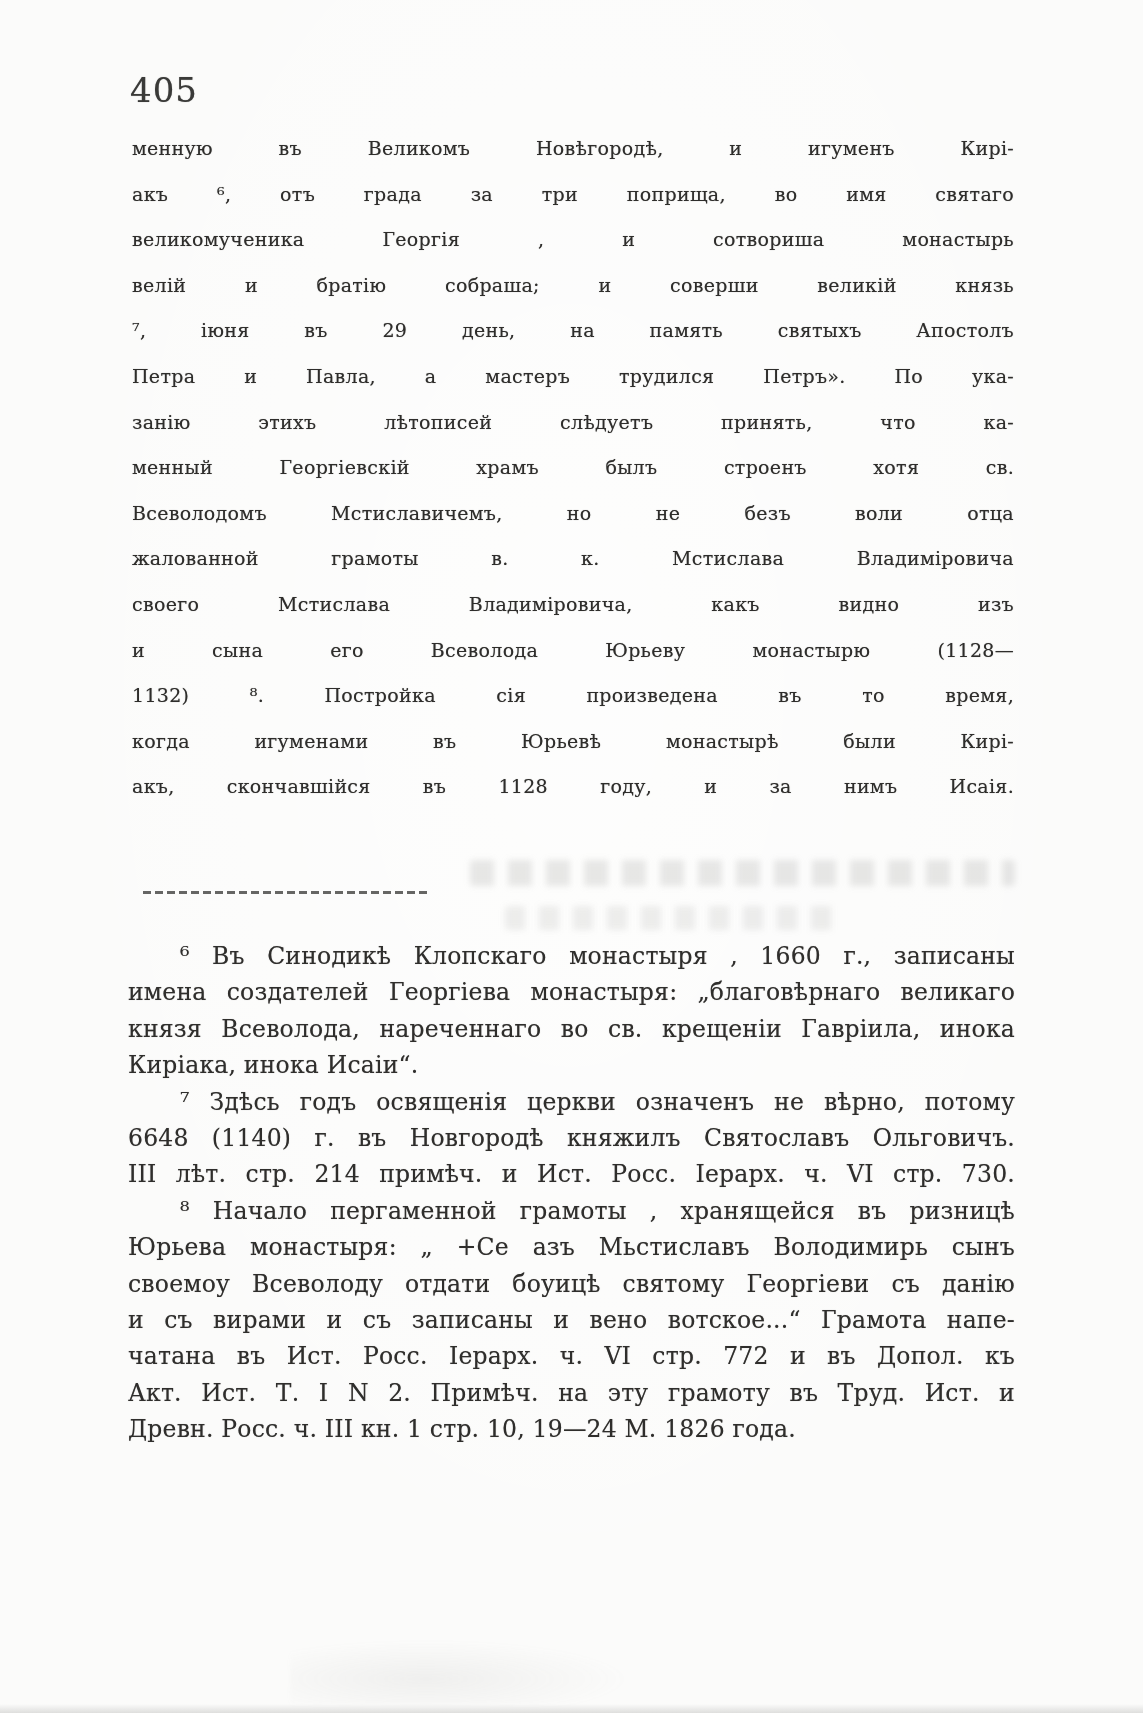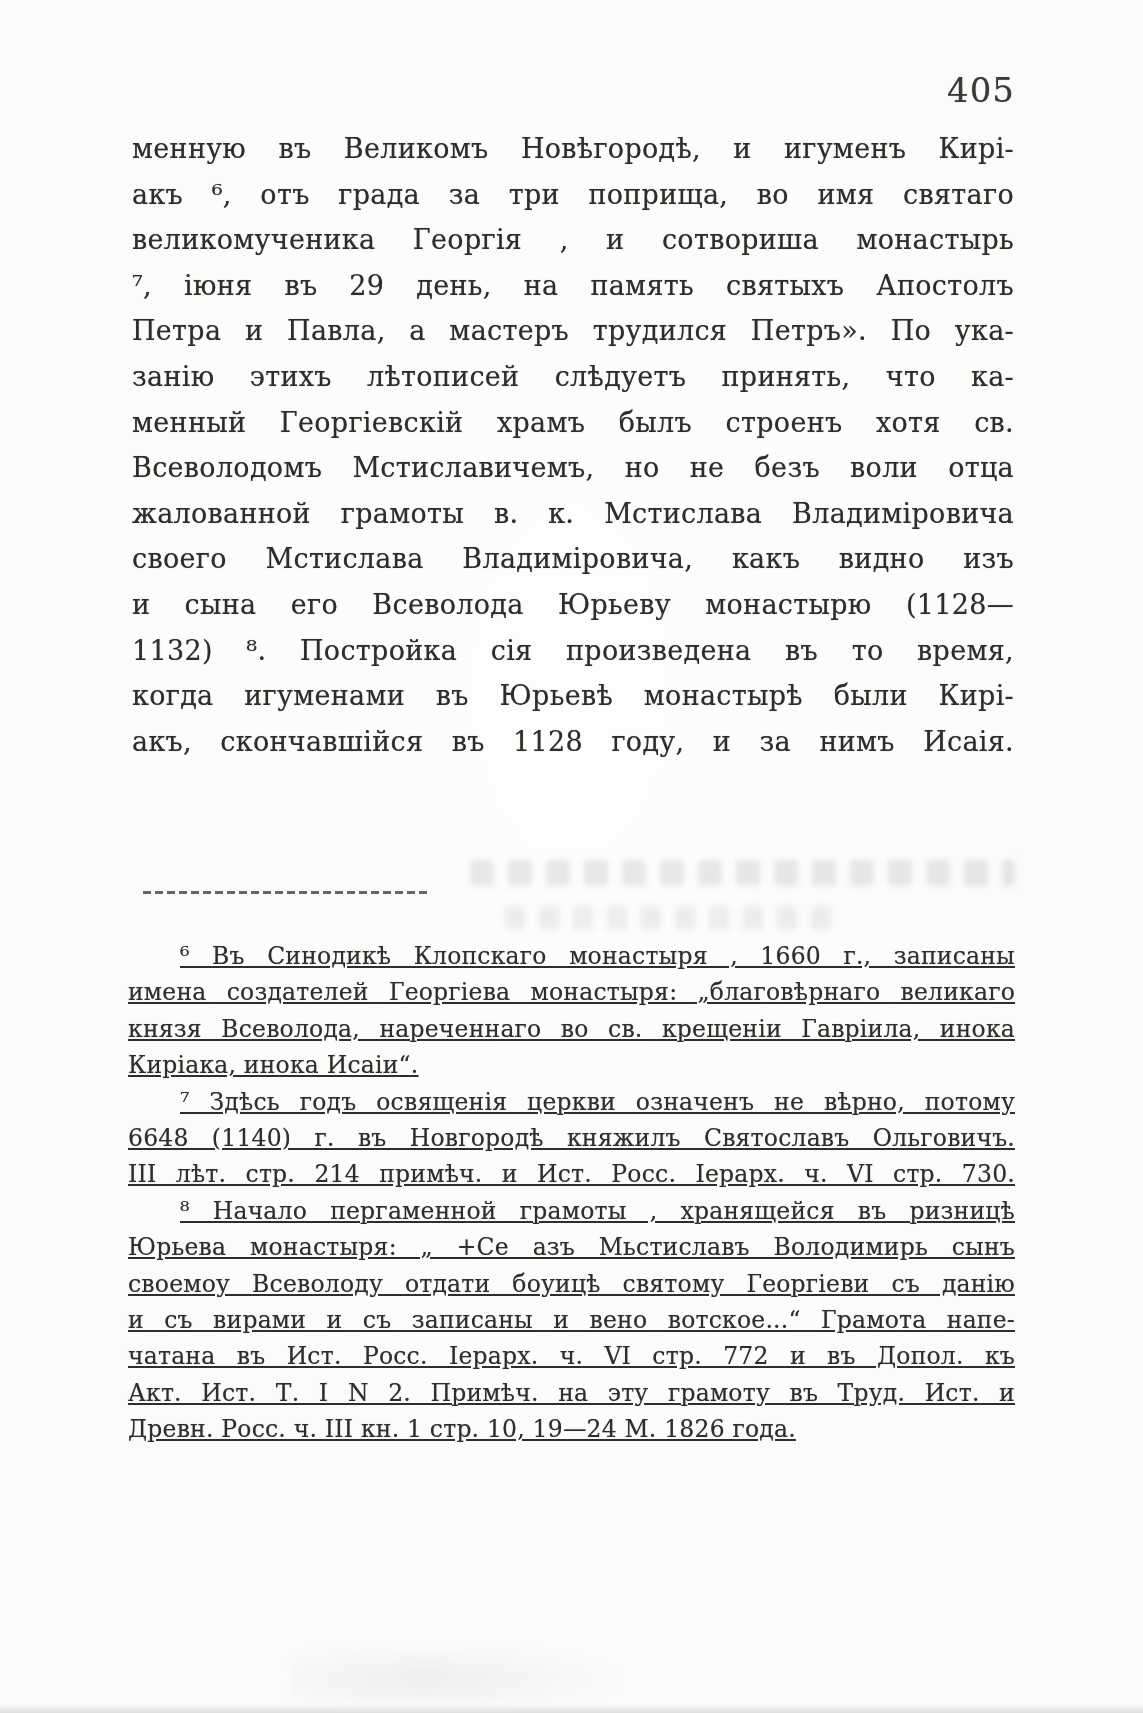--- a/index.html
+++ b/index.html
@@ -11,29 +11,29 @@
   }
   .page {
     position: absolute; inset: 0;
     background:
       radial-gradient(ellipse at 50% 40%, rgba(255,255,255,.6), rgba(255,255,255,0) 70%),
       #fbfbfa;
   }
   
   .pagenum {
     position: absolute; top: 70px; left: 130px; width: 885px;
-    text-align: right;
+    text-align: left;
     font-size: 34px; color: #3a3a38;
     letter-spacing: 1px;
     text-shadow: 0 0 .8px rgba(50,50,48,.6);
   }
   
   .main {
     position: absolute; top: 126px; left: 132px; width: 882px;
-    font-size: 27px; color: #2e2d2b;
+    font-size: 19px; color: #2e2d2b;
     letter-spacing: .3px;
     text-shadow: 0 0 .8px rgba(46,45,43,.55);
   }
   .main .tline {
     height: 45.6px; line-height: 45.6px;
     white-space: nowrap;
     text-align: justify; text-align-last: justify;
   }
   
   .fnsep {
@@ -47,21 +47,21 @@
   
   .fnotes {
     position: absolute; top: 938px; left: 128px; width: 887px;
     font-size: 23.5px; color: #2f2e2c;
     letter-spacing: .2px;
     text-shadow: 0 0 .7px rgba(47,46,44,.5);
   }
   .fnote .tline {
     height: 36.4px; line-height: 36.4px;
     white-space: nowrap;
-    text-align: justify; text-align-last: justify; text-decoration: underline;
+    text-align: justify; text-align-last: justify;
   }
   .fnote .tline:first-child { text-indent: 52px; }
   #fn6 .tline:last-child,
   #fn8 .tline:last-child { text-align-last: left; }
   
   .ghost {
     position: absolute;
     filter: blur(3px);
     border-radius: 4px;
     pointer-events: none;
@@ -93,20 +93,21 @@
 <body>
 
 <div class="page">
 
   <div class="pagenum">405</div>
 
   <div class="main">
       <div class="tline">менную въ Великомъ Новѣгородѣ, и игуменъ Кирі-</div>
       <div class="tline">акъ ⁶, отъ града за три поприща, во имя святаго</div>
       <div class="tline">великомученика Георгія , и сотвориша монастырь</div>
+      <div class="tline">велій и братію собраша; и соверши великій князь</div>
       <div class="tline">⁷, іюня въ 29 день, на память святыхъ Апостолъ</div>
       <div class="tline">Петра и Павла, а мастеръ трудился Петръ». По ука-</div>
       <div class="tline">занію этихъ лѣтописей слѣдуетъ принять, что ка-</div>
       <div class="tline">менный Георгіевскій храмъ былъ строенъ хотя св.</div>
       <div class="tline">Всеволодомъ Мстиславичемъ, но не безъ воли отца</div>
       <div class="tline">жалованной грамоты в. к. Мстислава Владиміровича</div>
       <div class="tline">своего Мстислава Владиміровича, какъ видно изъ</div>
       <div class="tline">и сына его Всеволода Юрьеву монастырю (1128—</div>
       <div class="tline">1132) ⁸. Постройка сія произведена въ то время,</div>
       <div class="tline">когда игуменами въ Юрьевѣ монастырѣ были Кирі-</div>

